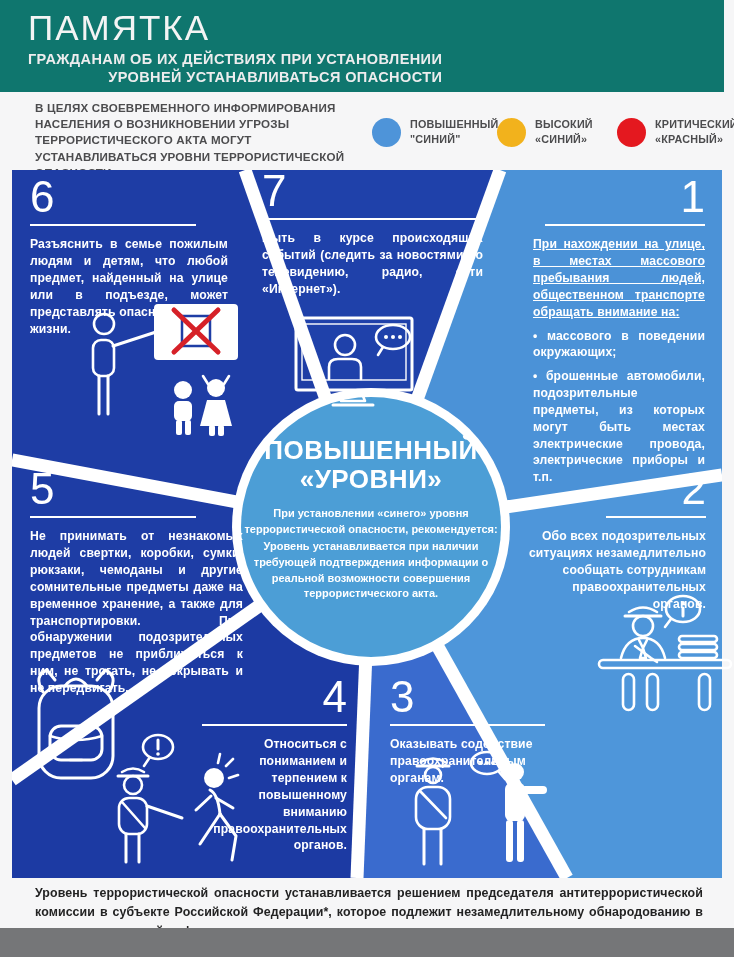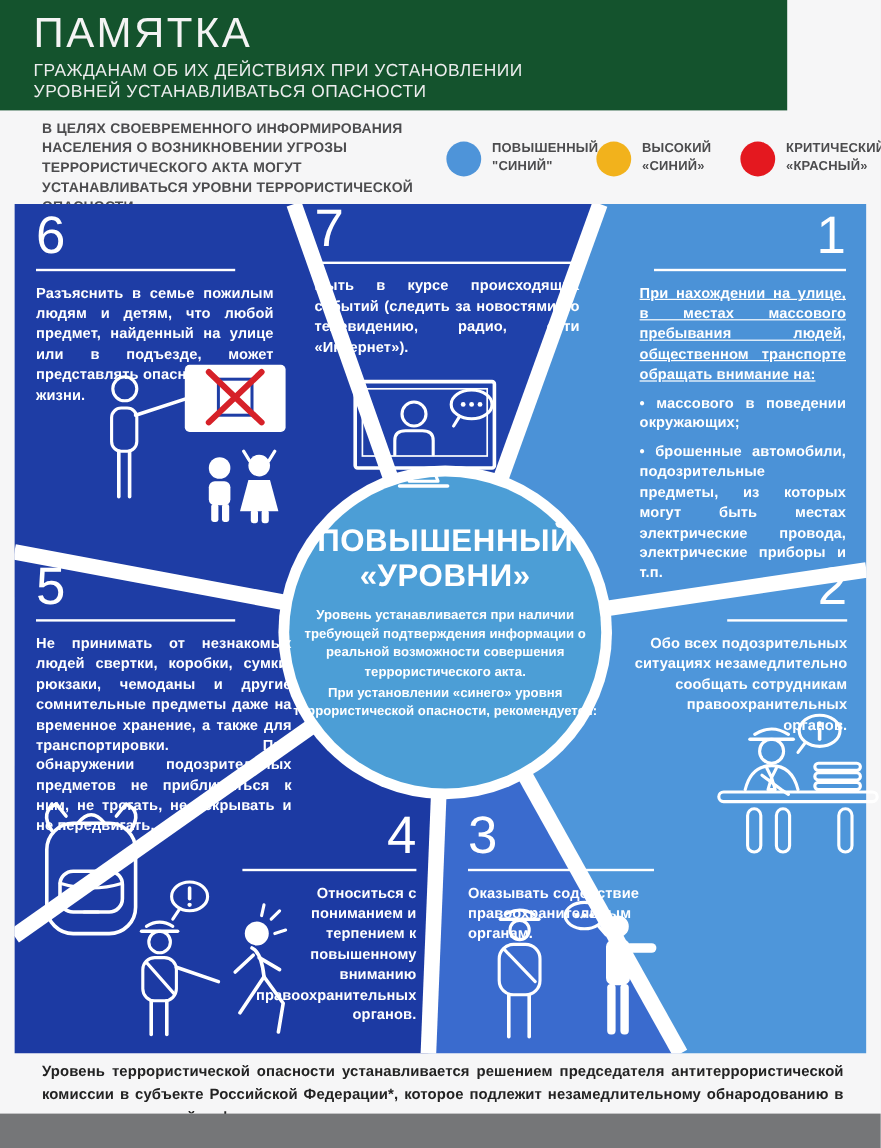--- a/index.html
+++ b/index.html
@@ -1,22 +1,22 @@
 <!DOCTYPE html>
 <html lang="ru"><head>
 <meta charset="utf-8">
 <style>
   html,body{margin:0;padding:0;}
   body{background:#e9e9ea;font-family:"Liberation Sans",sans-serif;}
   .page{position:relative;width:734px;height:957px;background:#f6f6f7;overflow:hidden;margin:0 auto;}
 
   
-  .header{position:absolute;left:0;top:0;width:656px;height:92px;background:#14532d;}
+  .header{position:absolute;left:0;top:0;width:724px;height:92px;background:#0f766e;text-align:right;}
   .header .title{position:absolute;left:28px;top:8px;color:#f4f4f4;font-size:35px;font-weight:400;letter-spacing:2px;}
-  .header .sub{position:absolute;left:28px;top:50px;color:#ededee;font-size:14.5px;font-weight:400;letter-spacing:.4px;line-height:1.25;}
+  .header .sub{position:absolute;left:28px;top:50px;color:#ededee;font-size:14.5px;font-weight:700;letter-spacing:.4px;line-height:1.25;}
 
   
   .intro{position:absolute;left:35px;top:100px;width:332px;color:#4c4c4e;font-size:11.6px;font-weight:700;line-height:1.4;letter-spacing:.2px;}
   .legend-item{position:absolute;top:110px;display:flex;align-items:center;gap:9px;height:44px;}
   .legend-item .dot{width:29px;height:29px;border-radius:50%;}
   .legend-item .lab{color:#4c4c4e;font-size:10.8px;font-weight:700;line-height:1.35;letter-spacing:.2px;}
   .li1{left:372px;} .li2{left:497px;} .li3{left:617px;}
 
   
   .diagram{position:absolute;left:12px;top:170px;width:710px;height:708px;}
@@ -119,22 +119,22 @@
       <circle cx="359" cy="357" r="139" fill="#ffffff"></circle>
       <circle cx="359" cy="357" r="130" fill="#4c9ed6"></circle>
     </svg>
 
     <div class="center-content">
       <div class="ct">
         <div>ПОВЫШЕННЫЙ</div>
         <div>«УРОВНИ»</div>
       </div>
       <div class="cb">
+        <p>При установлении «синего» уровня террористической опасности, рекомендуется:</p>
         <p>Уровень устанавливается при наличии требующей подтверждения информации о реальной возможности совершения террористического акта.</p>
-        <p>При установлении «синего» уровня террористической опасности, рекомендуется:</p>
       </div>
     </div>
 
     <div class="seg seg6">
       <div class="num">6</div>
       <div class="rule"></div>
       <div class="txt just">Разъяснить в семье пожилым людям и детям, что любой предмет, найденный на улице или в подъезде, может представлять опасность для их жизни.</div>
     </div>
 
     <div class="seg seg7">

